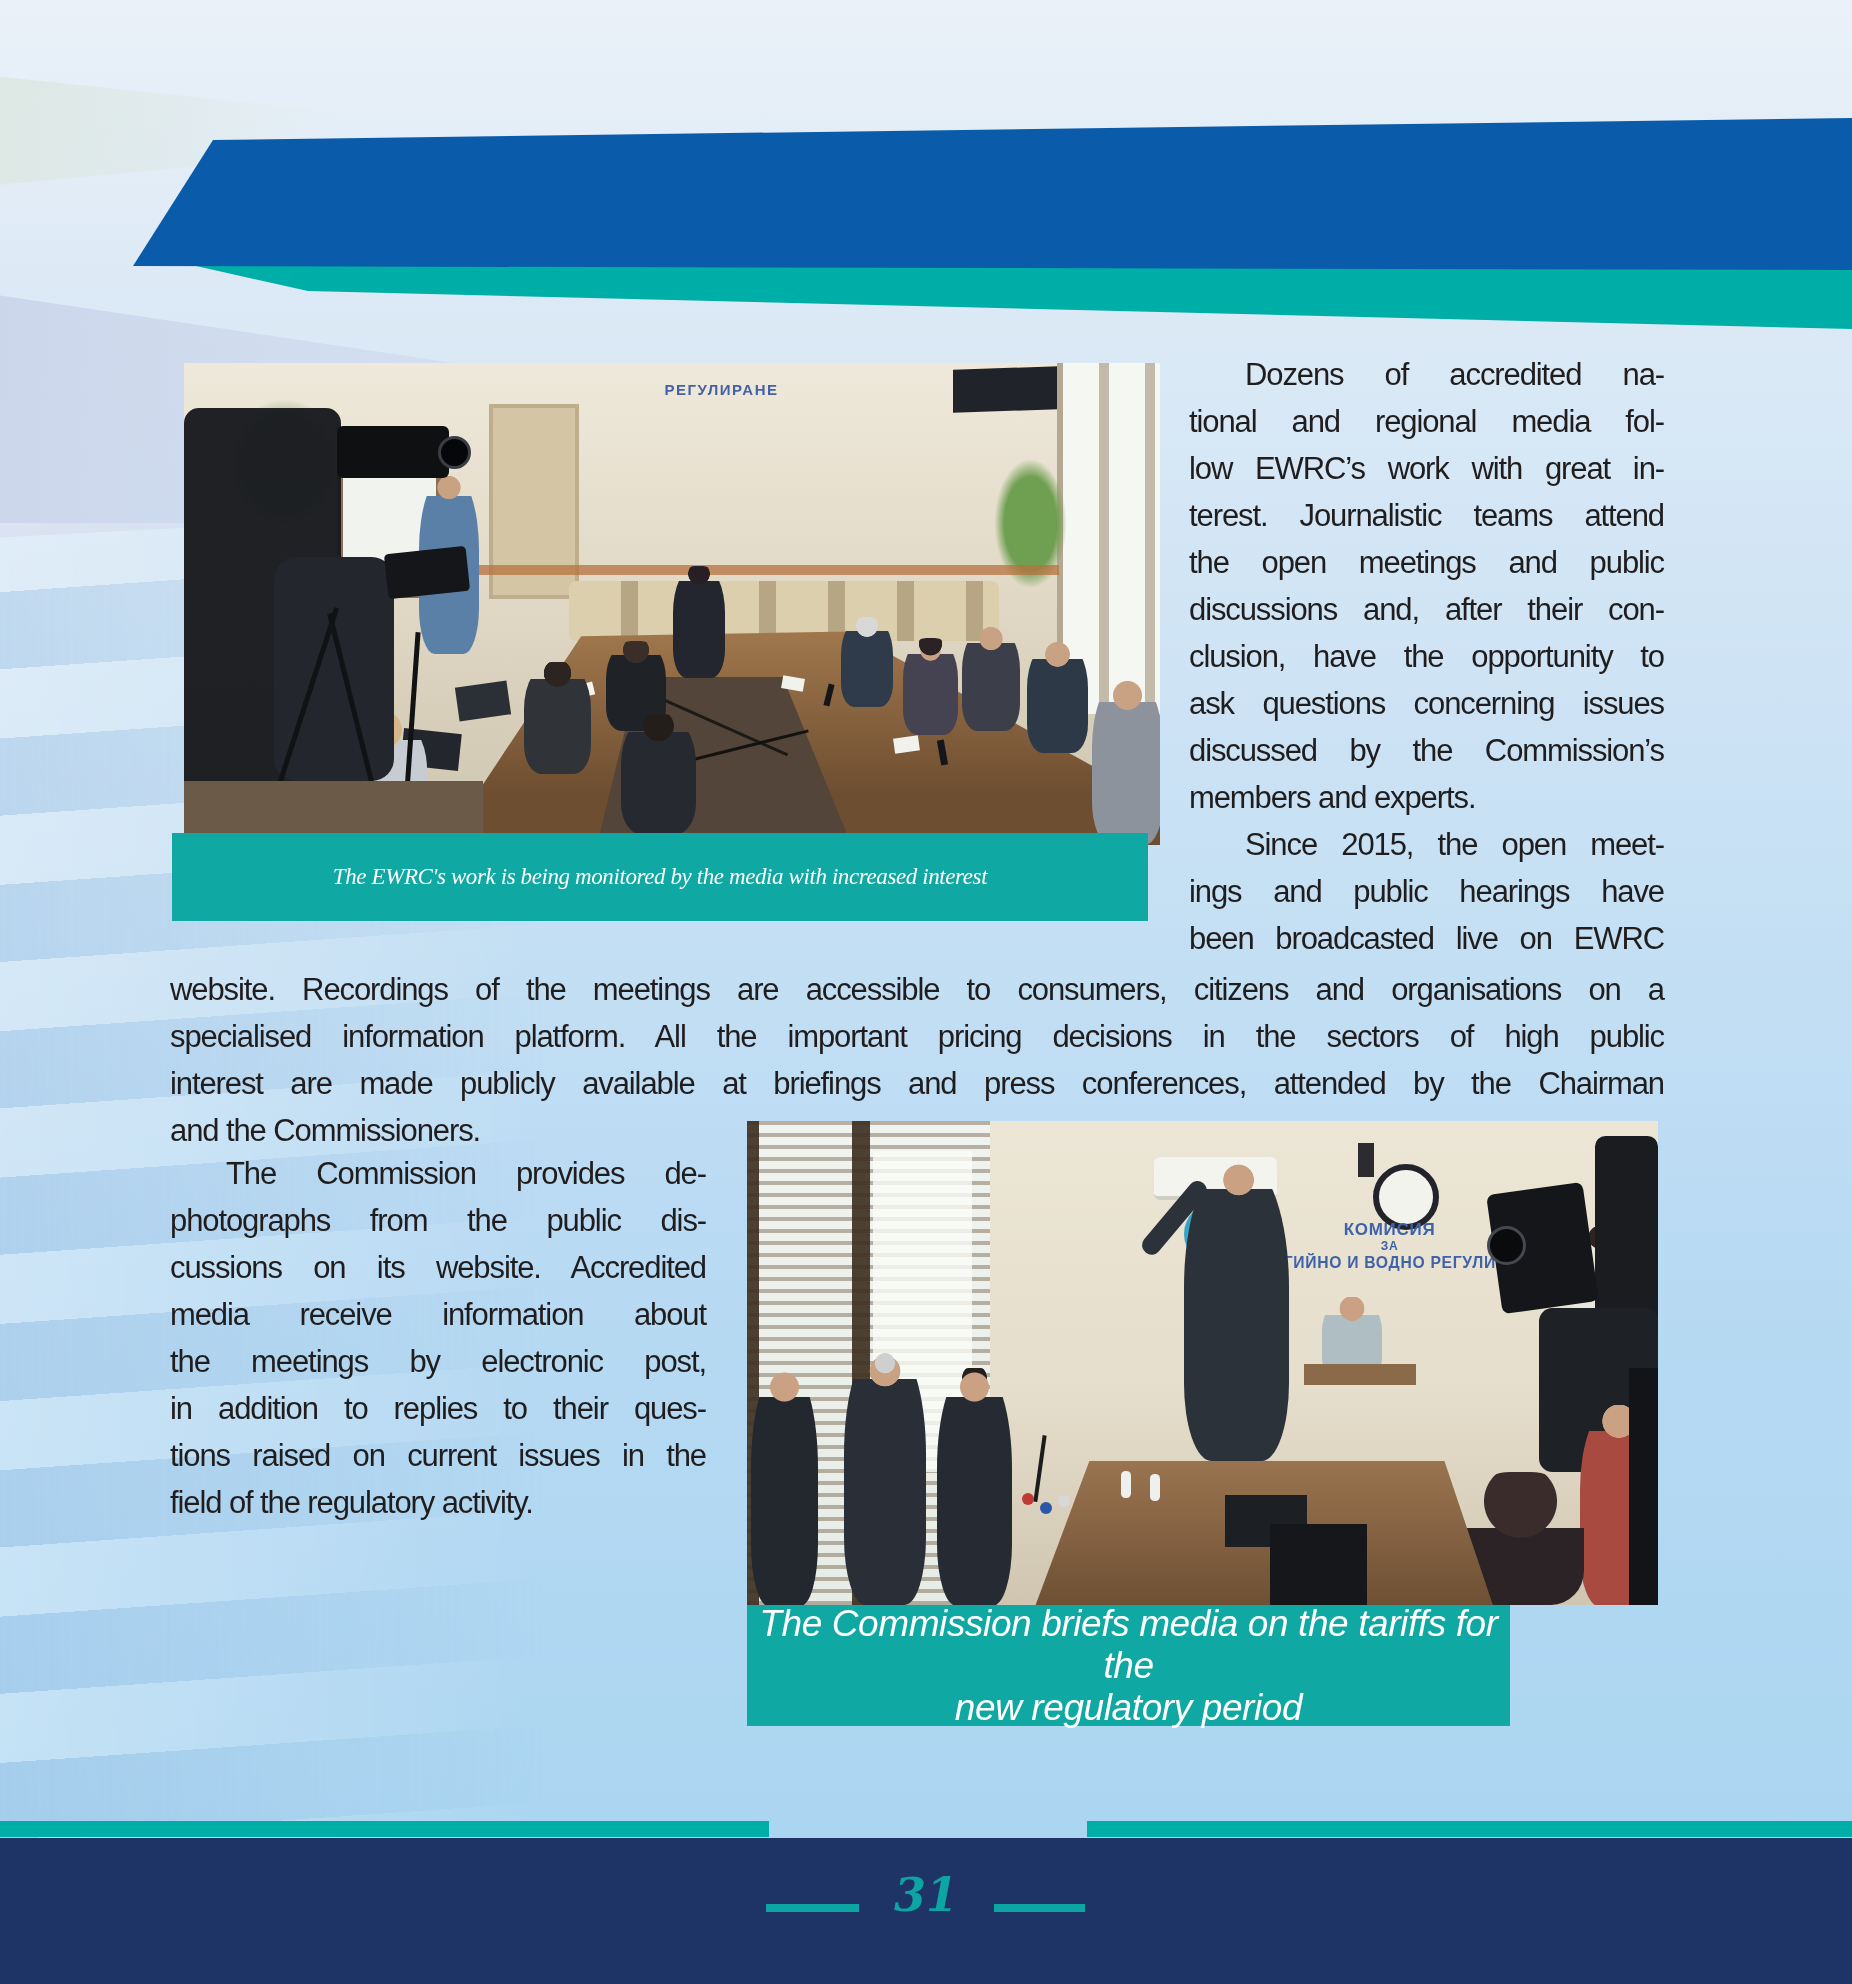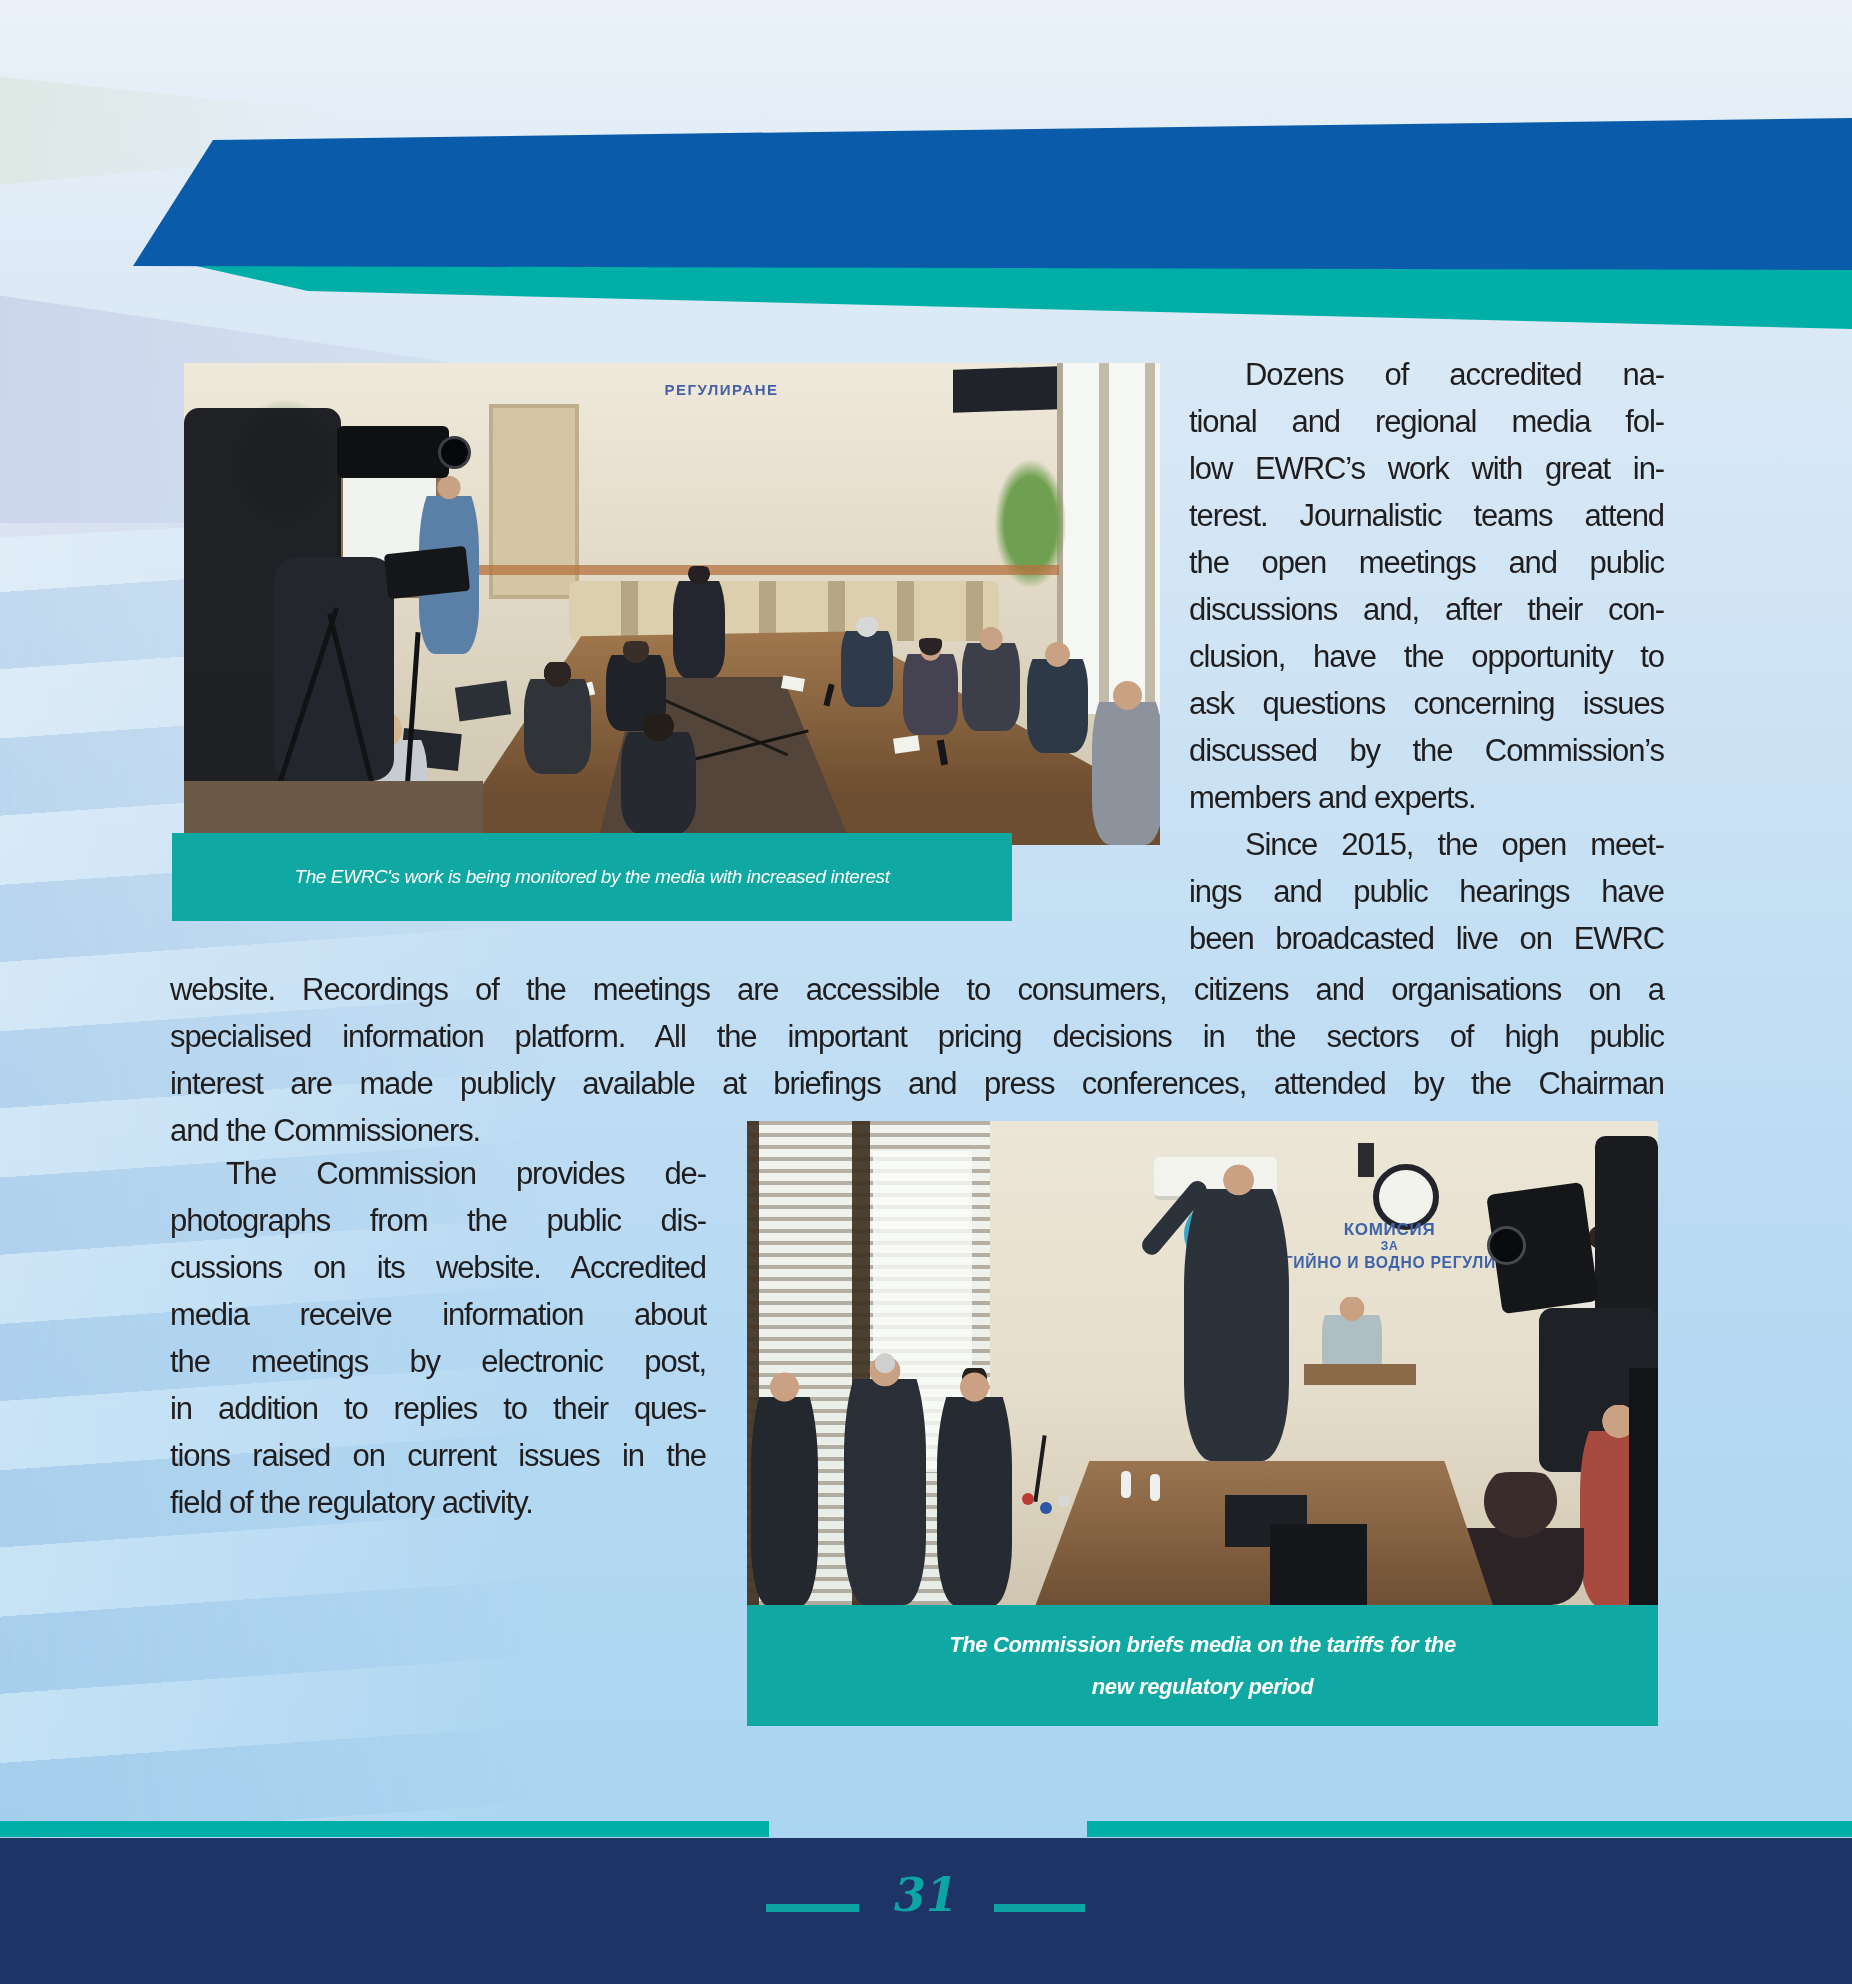--- a/index.html
+++ b/index.html
@@ -27,22 +27,22 @@
                clip-path:polygon(213px 140px,1853px 118px,1853px 270px,133px 266px);}
   .title{left:217px;top:178px;width:1636px;text-align:center;color:#fff;
          font-size:48px;font-weight:700;letter-spacing:-0.7px;line-height:48px;white-space:nowrap;}
 
   
   .photo{overflow:hidden;}
   .photo1{left:172px;top:351px;width:976px;height:482px;}
   .photo2{left:747px;top:1121px;width:911px;height:484px;}
   .cap{background:#0fa8a2;color:#fff;font-style:italic;display:flex;flex-direction:column;
        align-items:center;justify-content:center;text-align:center;letter-spacing:-0.4px;}
-  .cap1{left:172px;top:833px;width:840px;height:88px;font-size:19px;}
-  .cap2{left:747px;top:1605px;width:911px;height:121px;font-size:22px;line-height:42px;font-weight:bold;}
+  .cap1{left:172px;top:833px;width:976px;height:88px;font-size:23px;font-family:Liberation Serif, serif;}
+  .cap2{left:747px;top:1605px;width:763px;height:121px;font-size:37px;line-height:42px;}
 
   
   .col{color:#201d1e;font-size:31px;letter-spacing:-1.1px;}
   .ln{height:47px;line-height:47px;text-align:justify;text-align-last:justify;white-space:nowrap;}
   .ln.end{text-align-last:left;}
   .ln.ind{text-indent:56px;}
   .rcol{left:1189px;top:351px;width:475px;}
   .fpar{left:170px;top:966px;width:1494px;}
   .lcol{left:170px;top:1150px;width:536px;}
 

